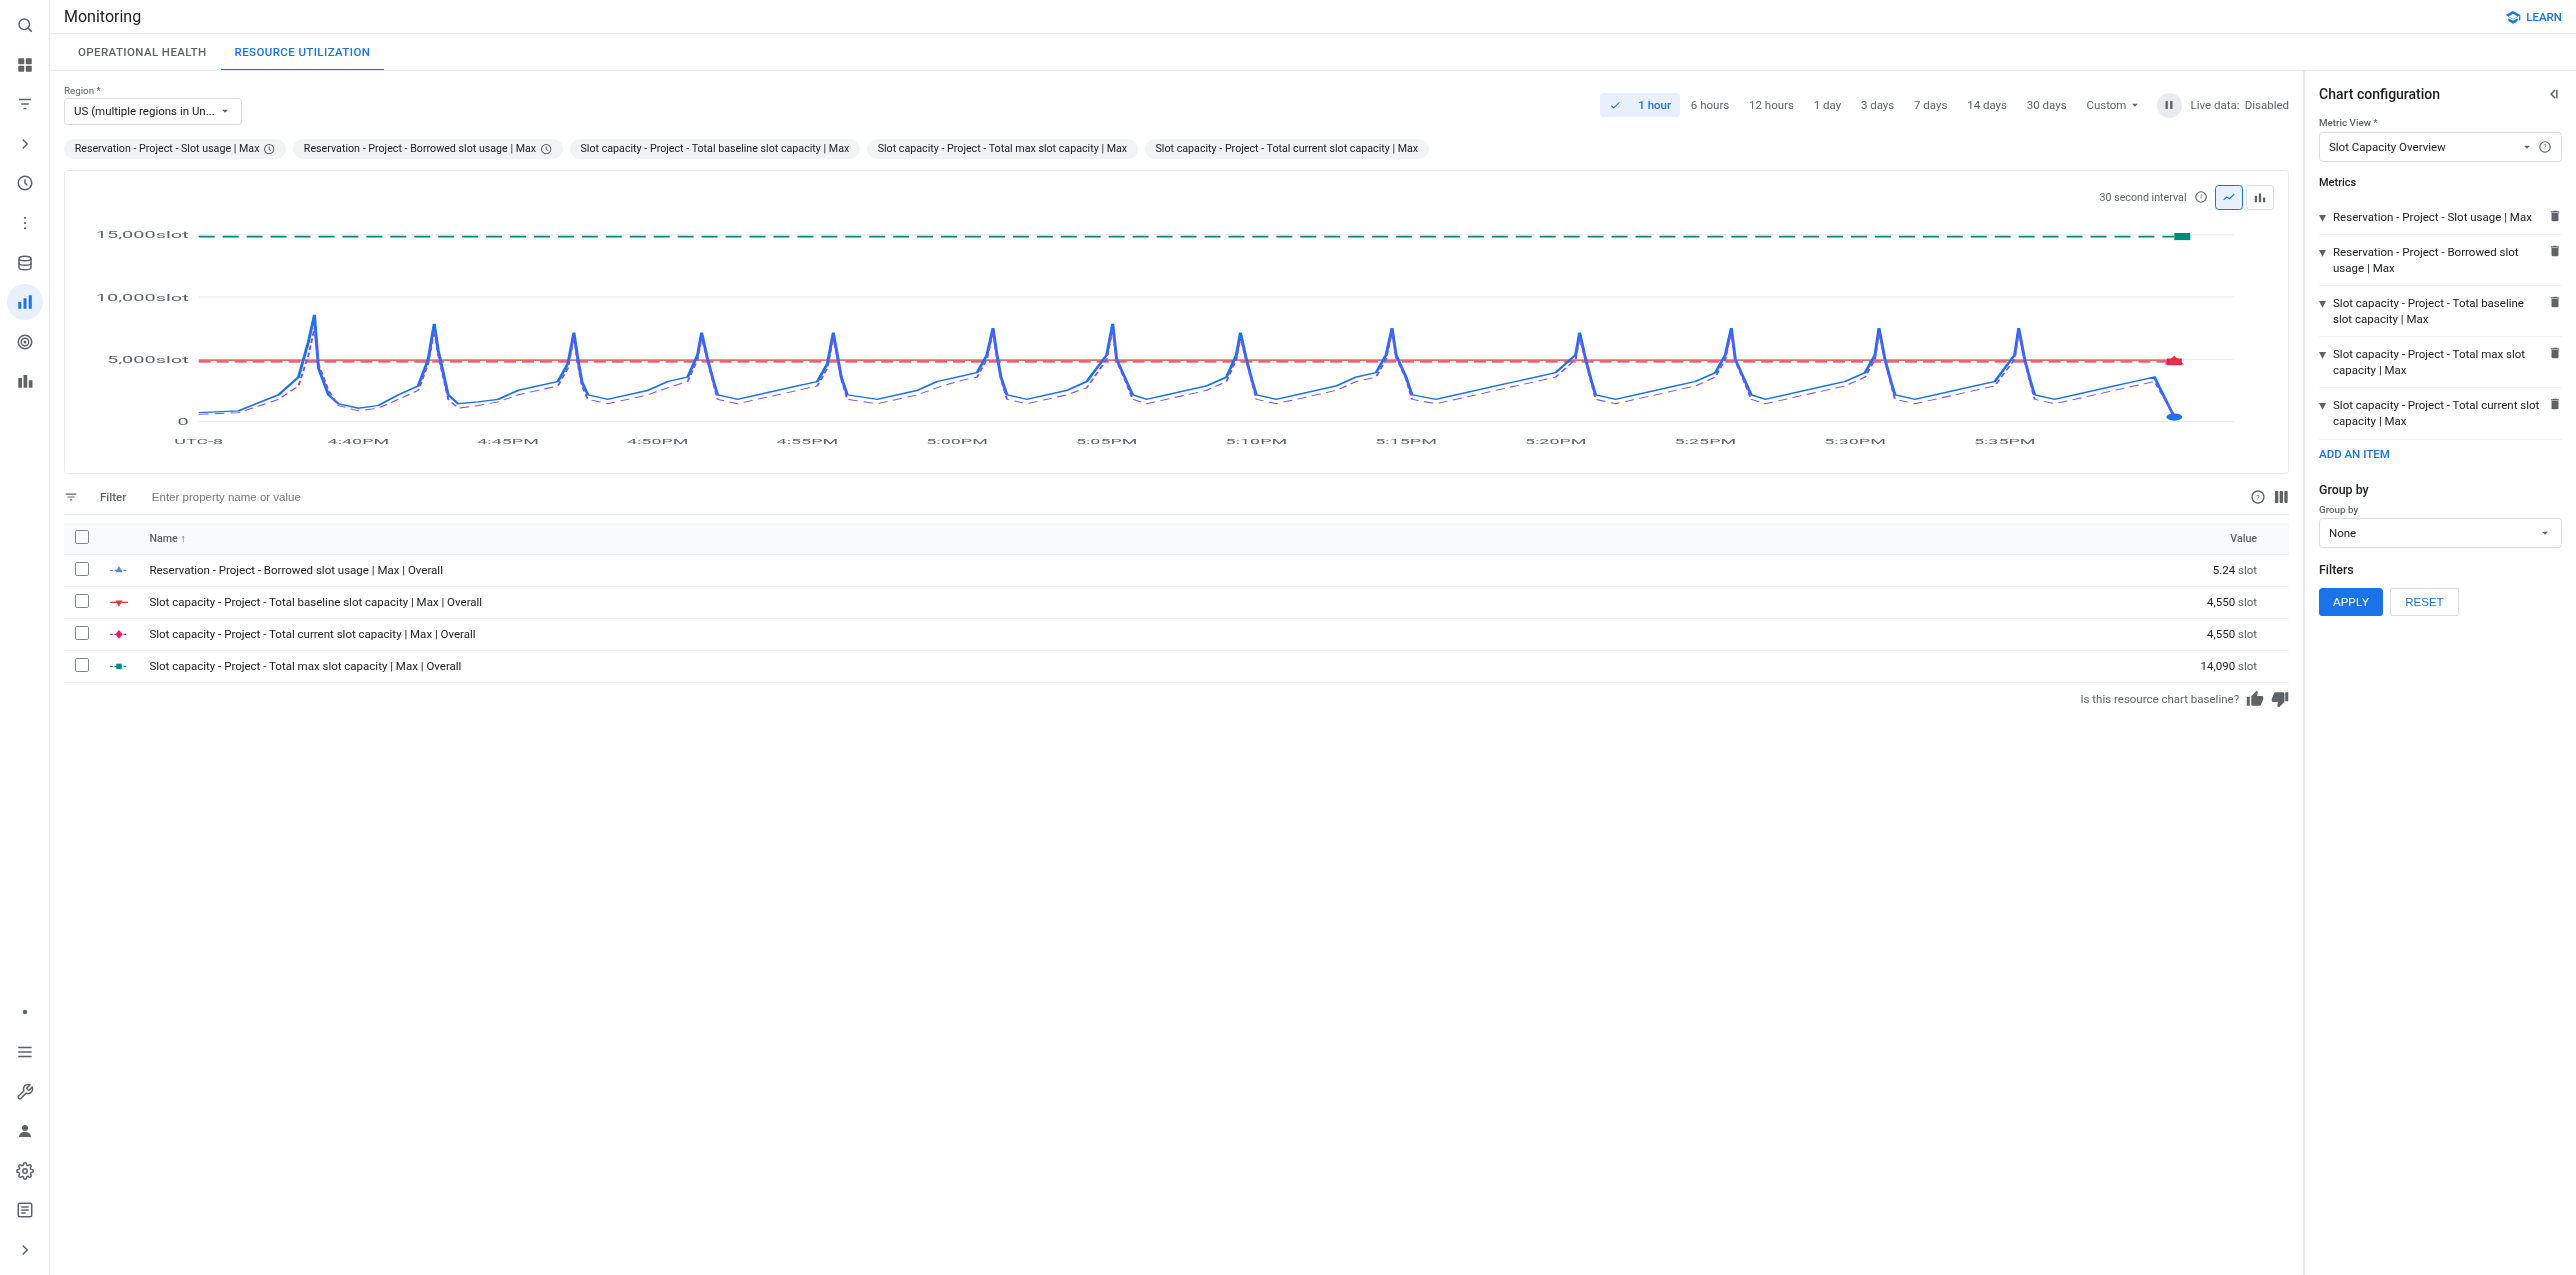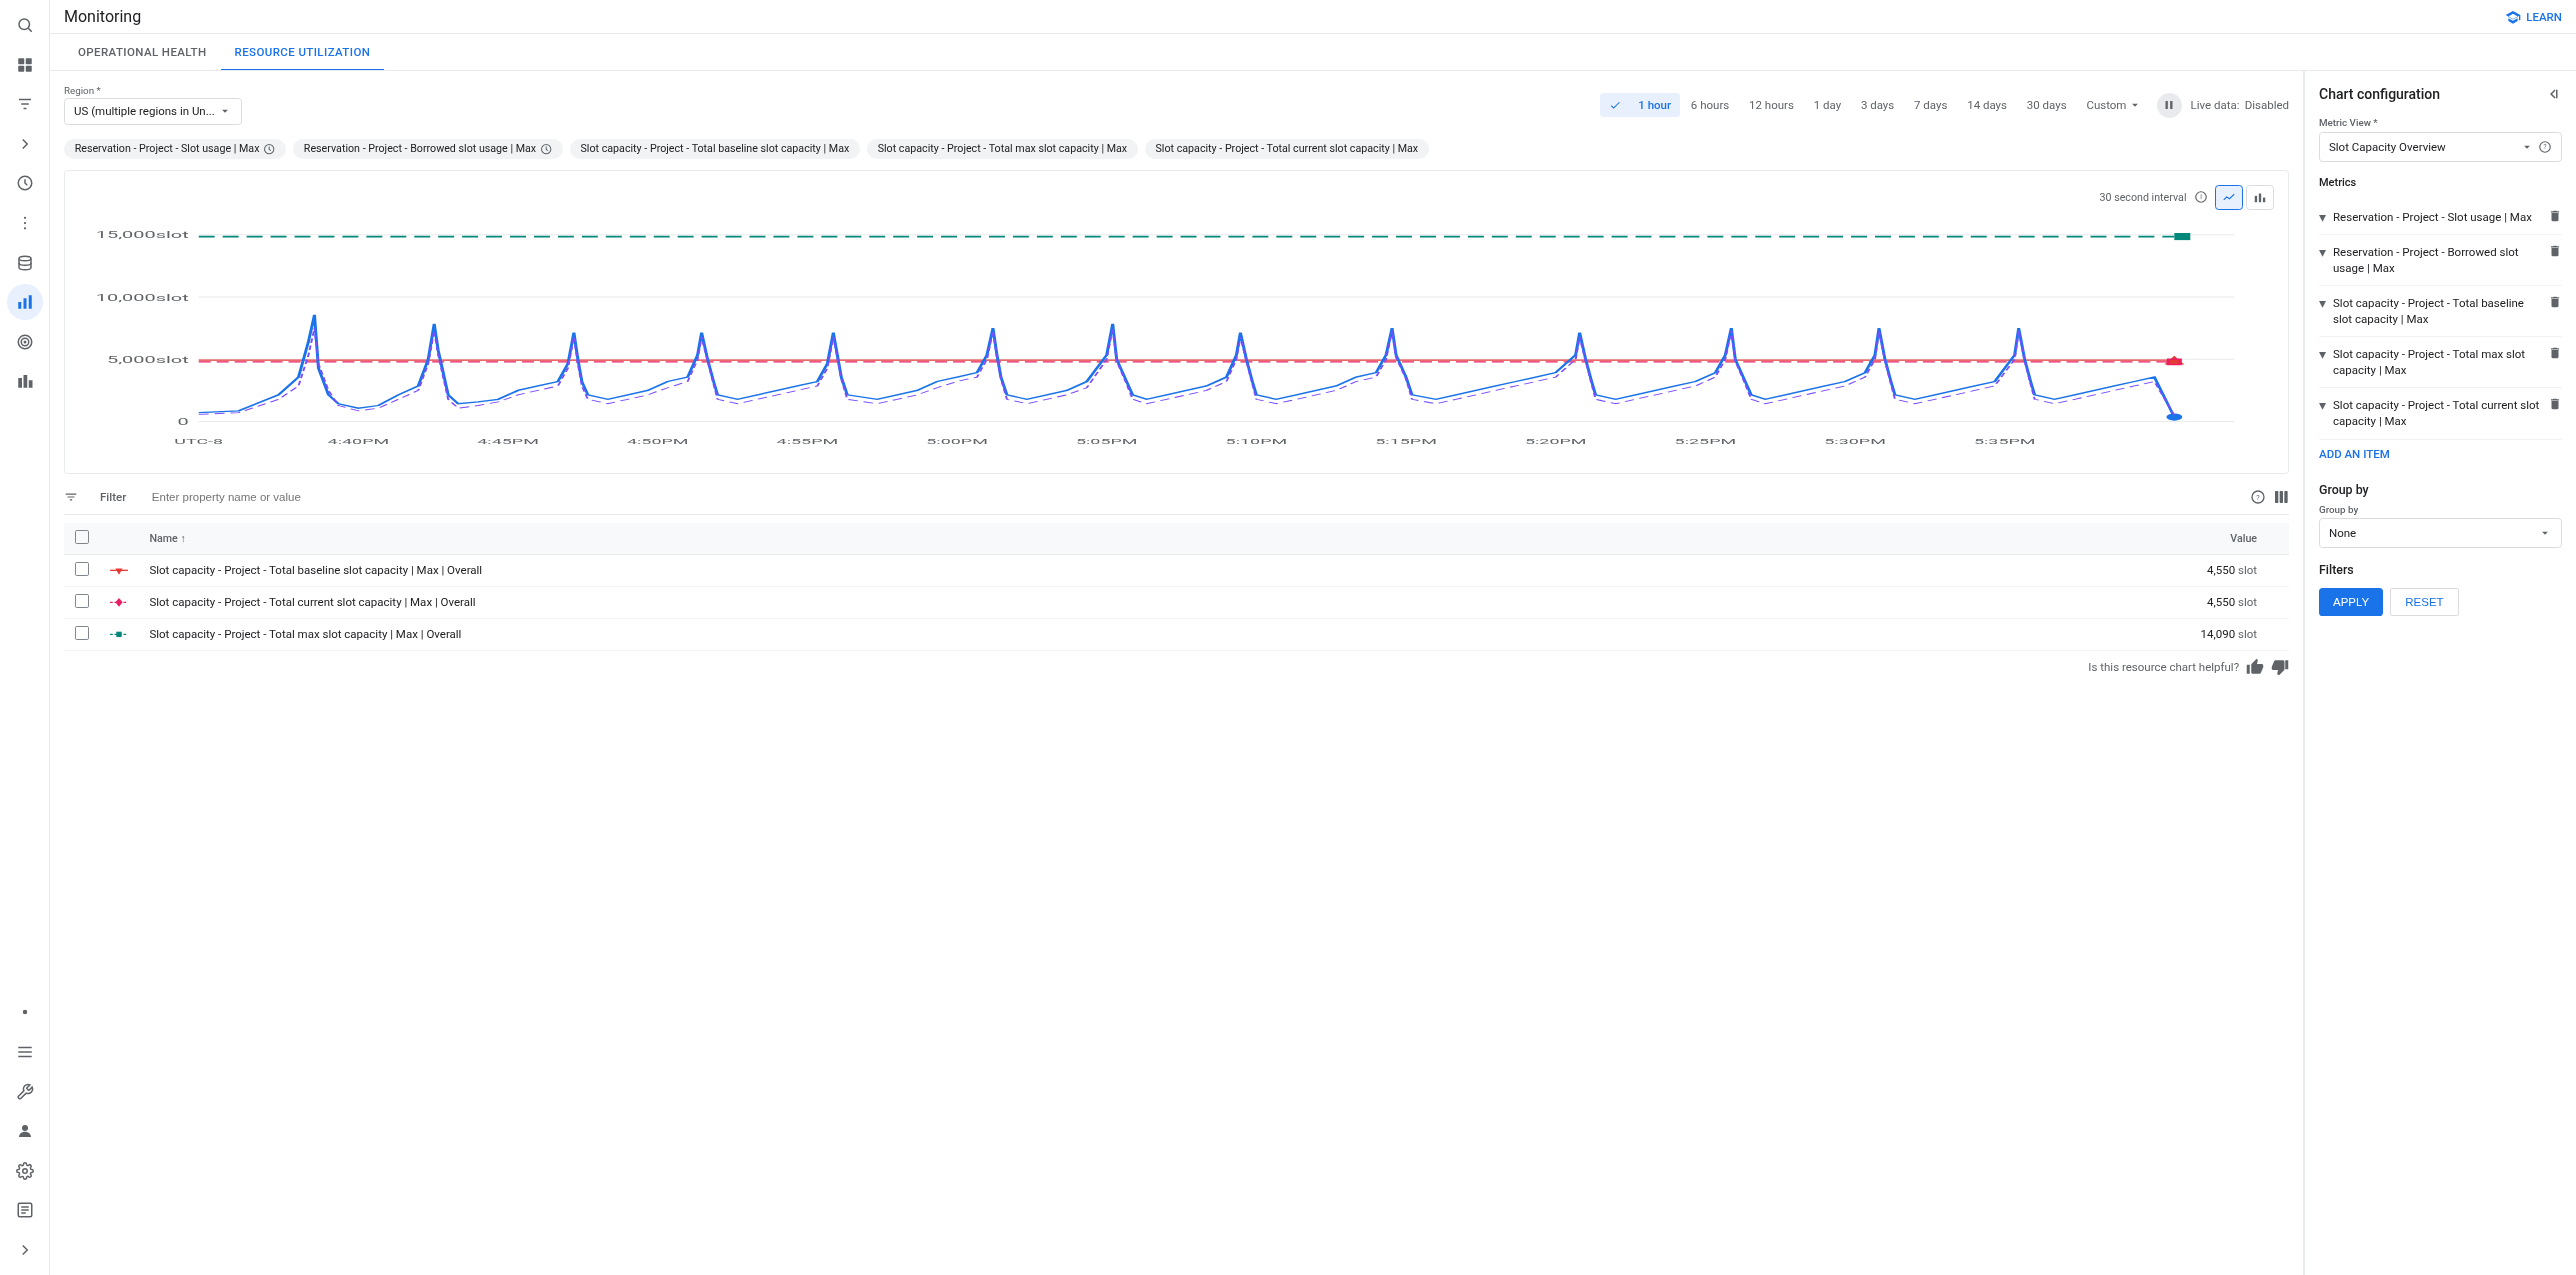--- a/index.html
+++ b/index.html
@@ -434,20 +434,34 @@
             <th>
               <span>Name</span>
               <span class="sort-icon">↑</span>
             </th>
             <th style="text-align:right;">Value</th>
             <th style="width:14px;"></th>
           </tr>
         </thead>
         <tbody id="table-body">
 
+        <tr>
+    <td><div class="checkbox"></div></td>
+    <td>
+                <div class="series-indicator">
+                  <svg width="18" height="10.7" viewBox="0 0 20 12">
+                    <line x1="0" y1="6" x2="20" y2="6" stroke="#5c85de" stroke-width="1.5" stroke-dasharray="3,2"></line>
+                    <polygon points="10,1 14,8 6,8" fill="#5c85de"></polygon>
+                  </svg>
+                </div>
+              </td>
+    <td>Reservation - Project - Borrowed slot usage | Max | Overall</td>
+    <td style="text-align:right;">5.24 <span style="color:#5f6368">slot</span></td>
+    <td></td>
+  </tr>
             <tr>
     <td><div class="checkbox"></div></td>
     <td>
                 <div class="series-indicator">
                   <svg width="18" height="10.7" viewBox="0 0 20 12">
                     <line x1="0" y1="6" x2="20" y2="6" stroke="#e53935" stroke-width="1.5"></line>
                     <polygon points="10,11 14,4 6,4" fill="#e53935"></polygon>
                   </svg>
                 </div>
               </td>
@@ -480,21 +494,21 @@
                 </div>
               </td>
     <td>Slot capacity - Project - Total max slot capacity | Max | Overall</td>
     <td style="text-align:right;">14,090 <span style="color:#5f6368">slot</span></td>
     <td></td>
   </tr>
           </tbody>
       </table>
 
       <div class="feedback-bar">
-        <span>Is this resource chart helpful?</span>
+        <span>Is this resource chart baseline?</span>
         <svg viewBox="0 0 24 24" width="18" height="18" fill="#5f6368">
             <path d="M1 21h4V9H1v12zm22-11c0-1.1-.9-2-2-2h-6.31l.95-4.57.03-.32c0-.41-.17-.79-.44-1.06L14.17 1 7.59 7.59C7.22 7.95 7 8.45 7 9v10c0 1.1.9 2 2 2h9c.83 0 1.54-.5 1.84-1.22l3.02-7.05c.09-.23.14-.47.14-.73v-2z"></path>
           </svg>
         <svg viewBox="0 0 24 24" width="18" height="18" fill="#5f6368">
             <path d="M15 3H6c-.83 0-1.54.5-1.84 1.22l-3.02 7.05c-.09.23-.14.47-.14.73v2c0 1.1.9 2 2 2h6.31l-.95 4.57-.03.32c0 .41.17.79.44 1.06L10.83 23l6.59-6.59c.36-.36.58-.86.58-1.41V5c0-1.1-.9-2-2-2zm4 0v12h4V3h-4z"></path>
           </svg>
       </div>
     </div>
 
     <div class="divider"></div>

